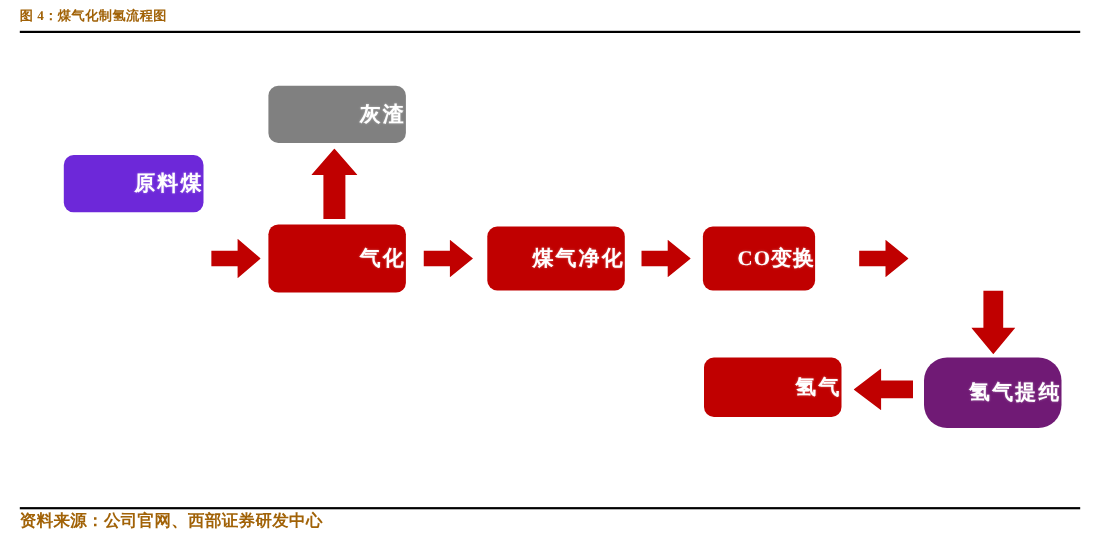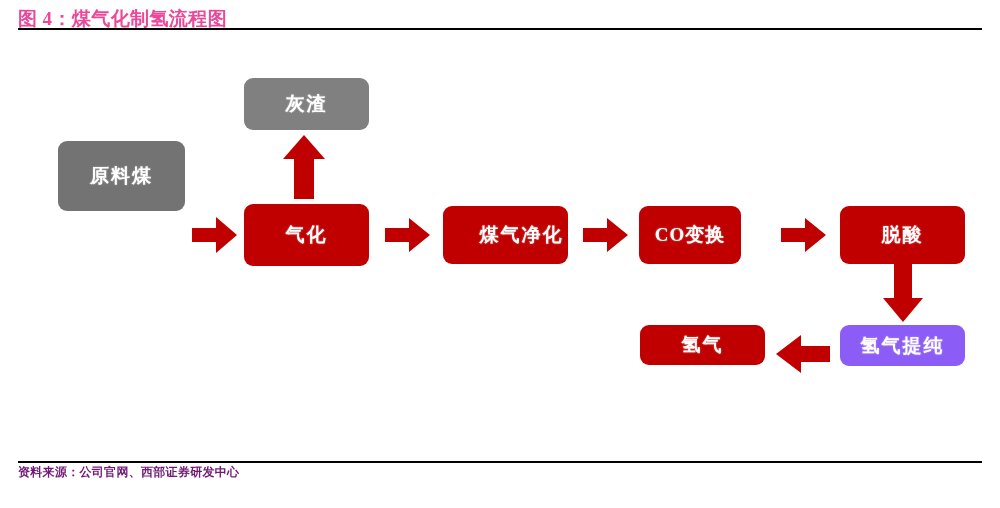--- a/index.html
+++ b/index.html
@@ -13,62 +13,62 @@
     font-family: "Liberation Serif", "DejaVu Serif", serif;
     color: #1a1a1a;
     position: relative;
     overflow: hidden;
   }
 
   .figure-title {
     position: absolute;
     left: 18px;
     top: 6px;
-    font-size: 19px;
+    font-size: 12px;
     font-weight: 700;
     letter-spacing: 0.4px;
-    color: #ec4899;
+    color: #a16207;
     white-space: nowrap;
   }
 
   .rule {
     position: absolute;
     left: 18px;
     width: 964px;
     height: 2px;
     background: #000000;
   }
   .rule-top { top: 28px; }
   .rule-bottom { top: 461px; }
 
   .source-note {
     position: absolute;
     left: 18px;
     top: 464px;
-    font-size: 12px;
+    font-size: 15px;
     font-weight: 700;
-    color: #701a75;
+    color: #a16207;
     letter-spacing: 0.3px;
     white-space: nowrap;
   }
 
   .canvas {
     position: absolute;
     left: 0;
     top: 34px;
     width: 1000px;
     height: 420px;
   }
 
   .node {
     position: absolute;
     border-radius: 9px;
     display: flex;
     align-items: center;
-    justify-content: center;
+    justify-content: flex-end;
     color: #ffffff;
     font-size: 19px;
     font-weight: 700;
     letter-spacing: 2px;
     text-shadow: 0 0 2px rgba(255,255,255,0.45);
     box-sizing: border-box;
     font-family: "Liberation Serif", "DejaVu Serif", serif;
   }
 
   .arrow {
@@ -81,46 +81,43 @@
 
 <div class="figure-title">图 4：煤气化制氢流程图</div>
 <div class="rule rule-top"></div>
 
 <div class="canvas">
 
   <div class="node" style="left:244px; top:44px; width:125px; height:52px; background:#808080;">
     <span>灰渣</span>
   </div>
 
-  <div class="node" style="left:58px; top:107px; width:127px; height:70px; background:#737373;">
+  <div class="node" style="left:58px; top:107px; width:127px; height:52px; background:#6d28d9;">
     <span>原料煤</span>
   </div>
 
 
   <div class="node" style="left:244px; top:170px; width:125px; height:62px; background:#C00000;font-family:Liberation Mono, monospace;">
     <span>气化</span>
   </div>
 
   <div class="node" style="left:443px; top:172px; width:125px; height:58px; background:#C00000;padding-left:32px;">
     <span>煤气净化</span>
   </div>
 
   <div class="node" style="left:639px; top:172px; width:102px; height:58px; background:#C00000; letter-spacing:1px;">
     <span>CO变换</span>
   </div>
 
-  <div class="node" style="left:840px; top:172px; width:125px; height:58px; background:#C00000;">
-    <span>脱酸</span>
-  </div>
 
-  <div class="node" style="left:840px; top:291px; width:125px; height:41px; background:#8b5cf6;">
+  <div class="node" style="left:840px; top:291px; width:125px; height:64px; background:#701a75;border-radius:21px;">
     <span>氢气提纯</span>
   </div>
 
-  <div class="node" style="left:640px; top:291px; width:125px; height:40px; background:#C00000;">
+  <div class="node" style="left:640px; top:291px; width:125px; height:54px; background:#C00000;">
     <span>氢气</span>
   </div>
 
   <div class="arrow" style="left:192px; top:183px; width:45px; height:36px;">
     <svg viewBox="0 0 45 36" preserveAspectRatio="none">
       <polygon points="0,11 24,11 24,0 45,18 24,36 24,25 0,25" fill="#C00000"></polygon>
     </svg>
   </div>
 
   <div class="arrow" style="left:283px; top:101px; width:42px; height:64px;">

